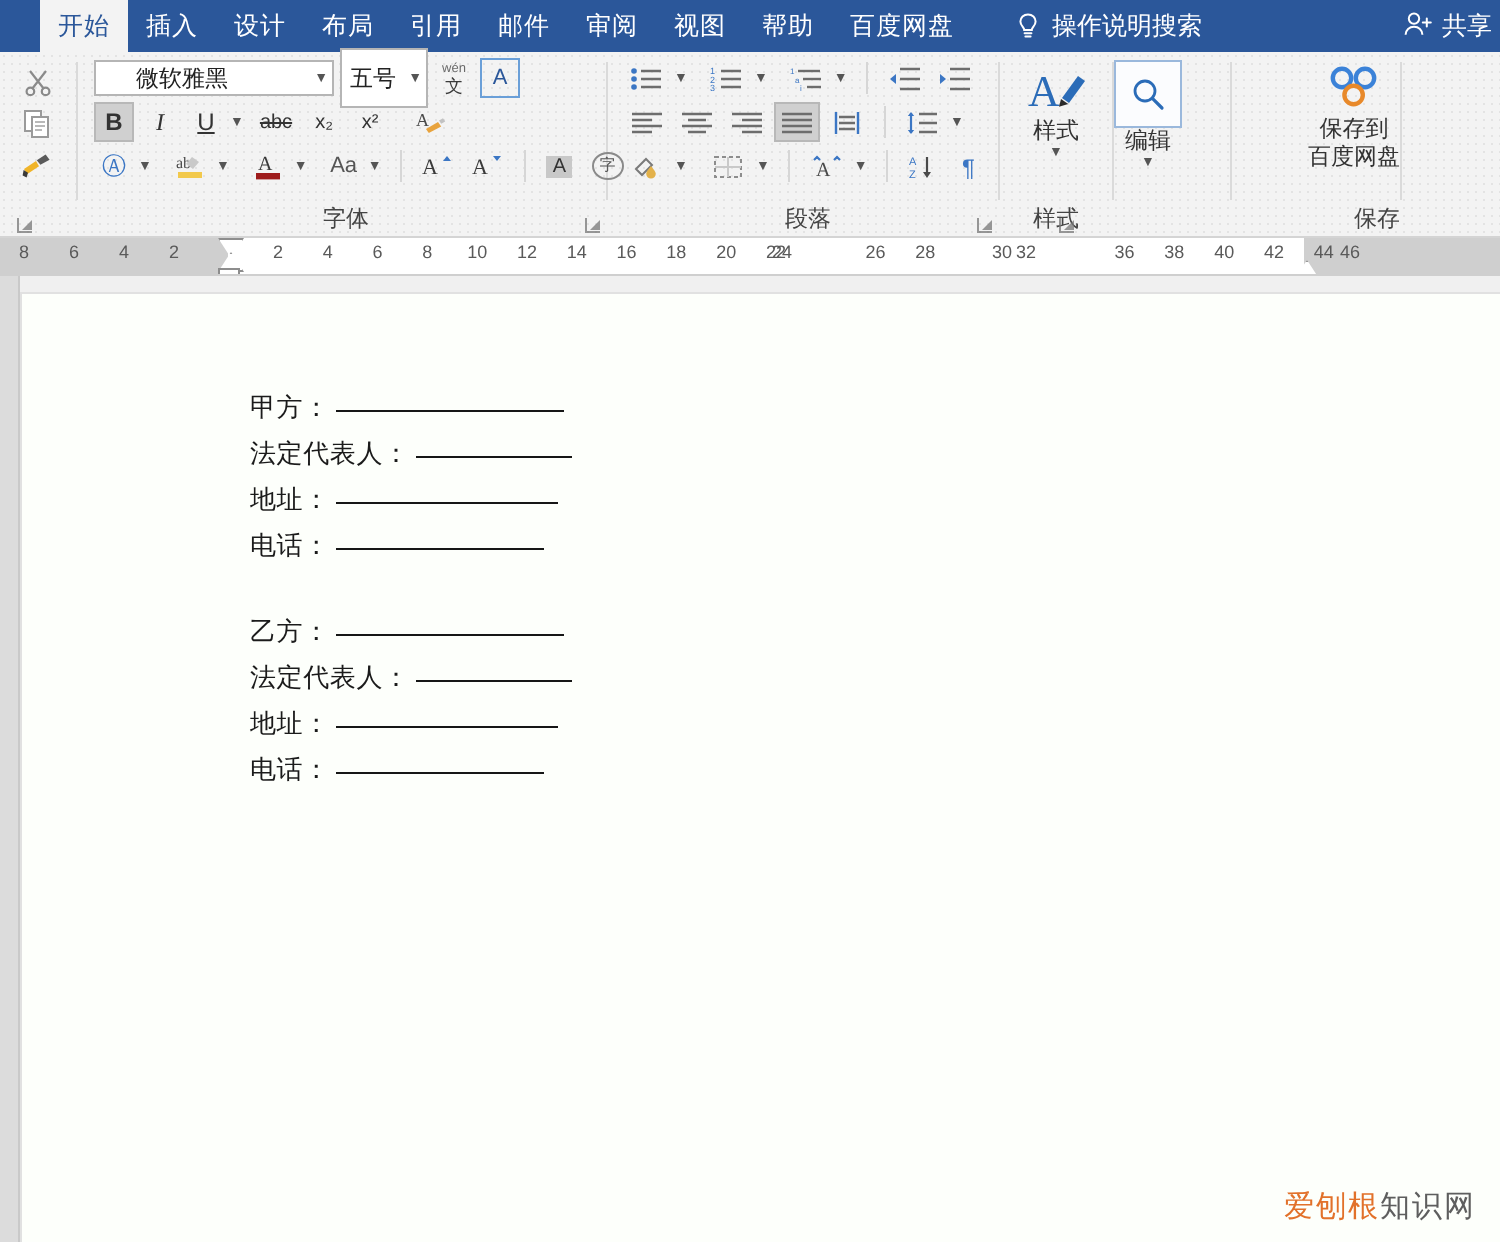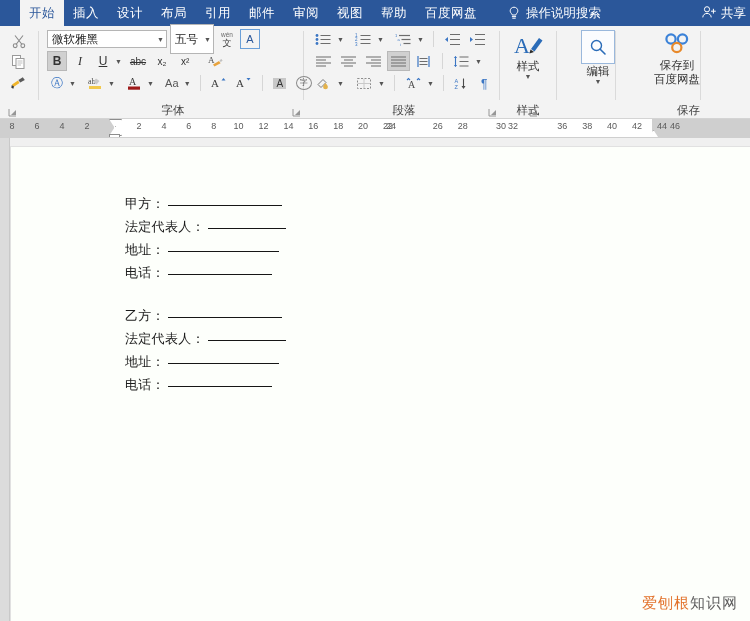--- a/index.html
+++ b/index.html
@@ -60,21 +60,21 @@
   .clip{width:38px;align-items:center;}
   .clipcol{display:flex;flex-direction:column;align-items:center;gap:3px;padding-top:4px;}
   .clipicon{width:22px;height:18px;display:flex;align-items:center;justify-content:center;}
 
   
   .fontgrp{width:260px;padding-left:4px;}
   .frow{display:flex;align-items:center;height:22px;gap:3px;padding-left:4px;}
   .fontbox{
     width:120px;height:18px;border:1px solid #b5b5b5;background:#fff;
     display:flex;align-items:center;justify-content:space-between;
-    font-size:11.5px;color:#222;padding:0 2px 0 4px;box-sizing:border-box;
+    font-size:11.5px;color:#222;padding:0 2px 0 20px;box-sizing:border-box;
   }
   .sizebox{
     width:44px;height:30px;border:1px solid #b5b5b5;background:#fff;
     display:flex;align-items:center;justify-content:space-between;
     font-size:11.5px;color:#222;padding:0 2px 0 4px;box-sizing:border-box;
   }
   .caret{font-size:7px;color:#555;line-height:1;padding-left:2px;}
   .btn{
     height:20px;min-width:20px;display:flex;align-items:center;justify-content:center;
     font-size:12px;color:#333;border:1px solid transparent;box-sizing:border-box;
@@ -92,21 +92,21 @@
   
   .stylegrp{width:56px;align-items:center;}
   .bigbtn{
     display:flex;flex-direction:column;align-items:center;justify-content:flex-start;
     padding-top:3px;width:100%;
   }
   .bigicon{height:28px;display:flex;align-items:center;justify-content:center;}
   .biglabel{font-size:11.5px;color:#333;line-height:14px;text-align:center;}
   .bigcaret{font-size:7px;color:#555;line-height:8px;}
 
-  .editgrp{width:58px;align-items:flex-end;}
+  .editgrp{width:58px;align-items:flex-start;}
   .editbox{
     width:32px;height:32px;border:1px solid #9ab8dc;background:#fbfcfe;
     display:flex;align-items:center;justify-content:center;margin:2px auto 0 auto;
   }
   .savegrp{width:84px;align-items:flex-end;}
 
   
   .ruler{
     position:absolute;left:0;top:119px;width:750px;height:19px;
     background:#ffffff;border-bottom:1px solid #d9d9d9;

